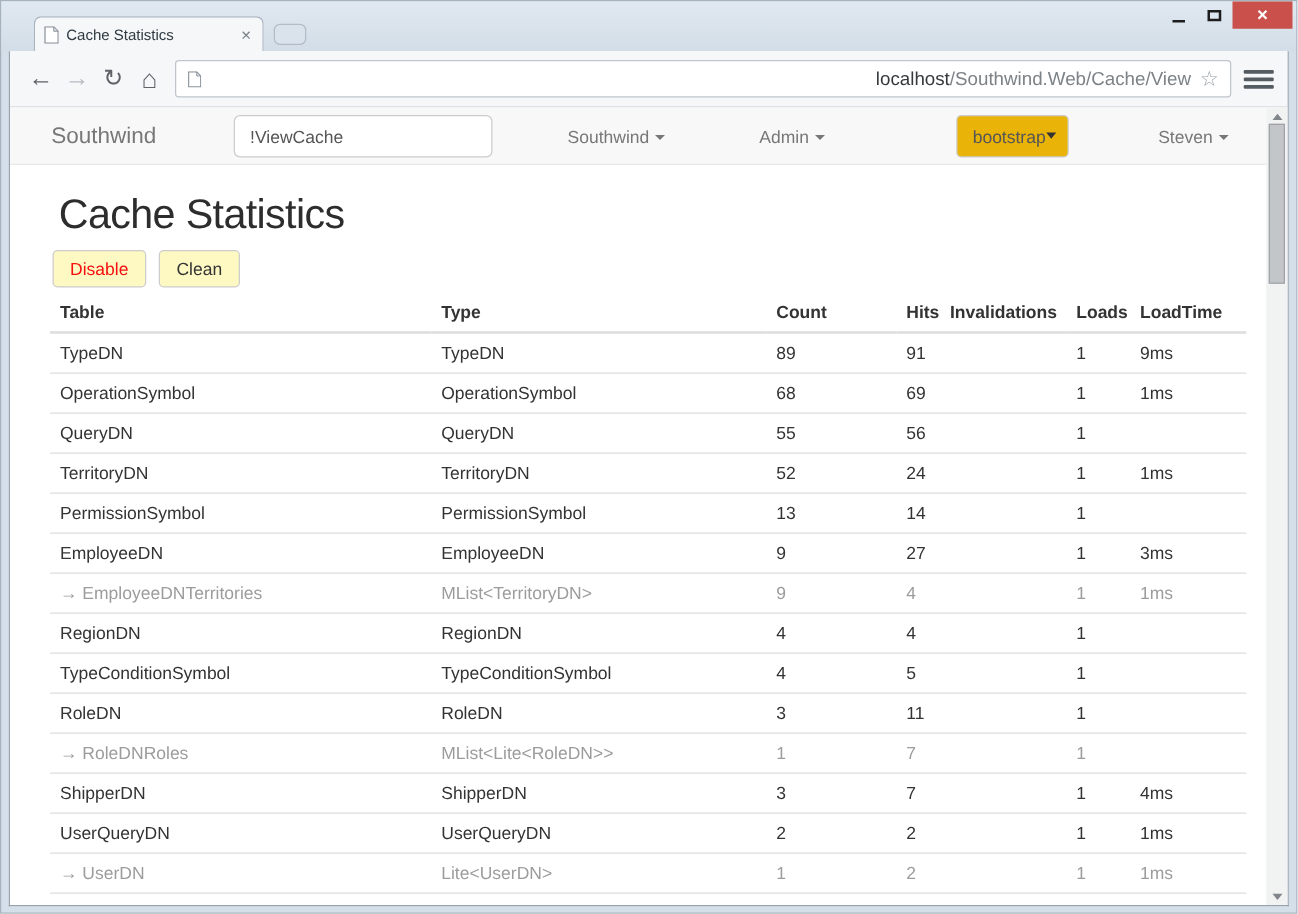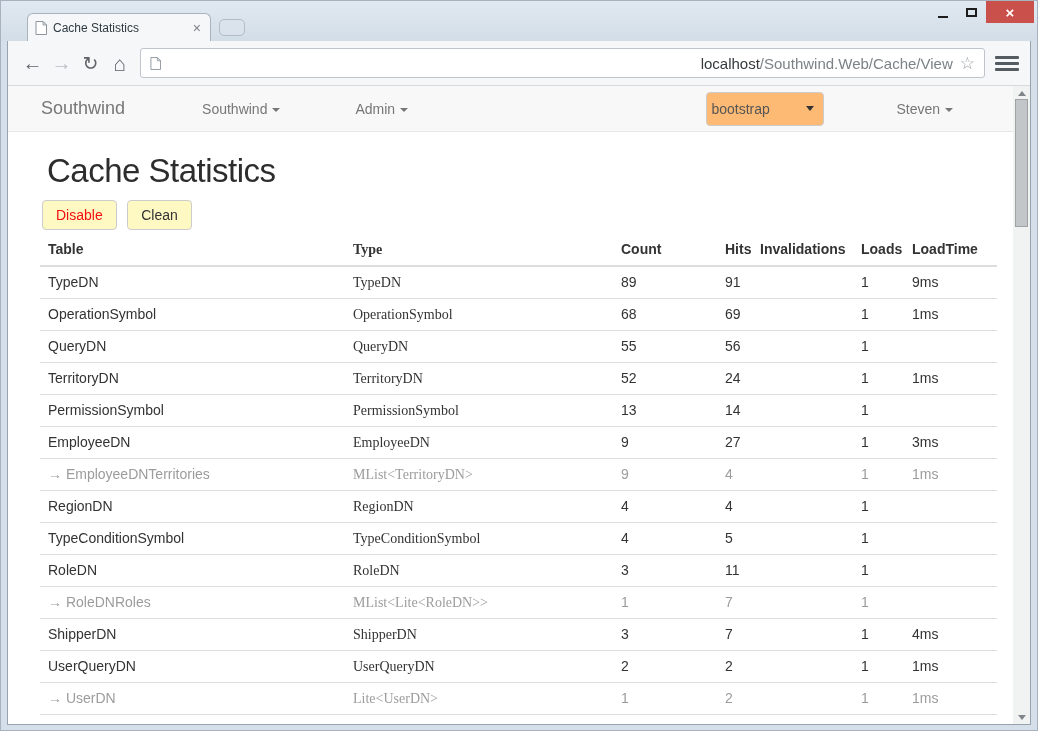--- a/index.html
+++ b/index.html
@@ -55,42 +55,42 @@
             display:flex; align-items:center; padding:0 45px 0 33px;gap:45px; }
   .brand { font-size:18px; color:#777; margin-right:17px; }
   .cmd-input { width:250px; height:34px; border:1px solid #ccc; border-radius:5px;
                padding:0 12px; font-size:14px; color:#555; background:#fff;
                font-family:"Liberation Sans", sans-serif; }
   .nav-link { font-size:14px; color:#777; padding:0 15px; display:flex; align-items:center; gap:5px; }
   .nav-link:first-of-type { margin-left:2px; }
   .caret { width:0; height:0; border-left:4px solid transparent; border-right:4px solid transparent;
            border-top:4px solid #777; margin-top:2px; }
   .nav-spacer { flex:1; }
-  .theme-select { width:118px; height:34px; background:#fdba74; border:1px solid #ccc; border-radius:4px;
+  .theme-select { width:118px; height:34px; background:#eab308; border:1px solid #ccc; border-radius:4px;
                   display:flex; align-items:center; justify-content:space-between;
-                  padding:0 9px 0 4px; font-size:14px; color:#555; margin-right:12px; }
+                  padding:0 9px 0 12px; font-size:14px; color:#555; margin-right:12px; }
   .select-caret { width:0; height:0; border-left:4px solid transparent; border-right:4px solid transparent;
                   border-top:5px solid #333; }
 
   .content { padding:0 0 0 32px; }
   .page-title { font-size:33px; line-height:38px; color:#2d2d2d; font-weight:normal;
                 margin:20px 0 0 7px; letter-spacing:-0.5px; }
   .btn-row { margin:10px 0 0 2px; }
   .btn { display:inline-block; padding:5px 13px; font-size:14px; line-height:18px;
          background:#fef9c3; border:1px solid #ccc; border-radius:4px; color:#333; margin-right:6px; }
   .btn-danger-text { color:#f50f0f; }
 
   table.cache { border-collapse:collapse; table-layout:fixed; width:957px; margin-top:4px; }
   table.cache th { text-align:left; font-size:14px; color:#333; padding:8px; line-height:15px;
                    border-bottom:2px solid #ddd; white-space:nowrap; }
   table.cache td { font-size:14px; color:#333; padding:8px; line-height:15px;
                    border-top:1px solid #ddd; white-space:nowrap; overflow:hidden; }
   table.cache tr.muted td { color:#9c9c9c; }
   table.cache th:nth-child(1), table.cache td:nth-child(1) { width:305px; }
-  table.cache th:nth-child(2), table.cache td:nth-child(2) { width:268px;font-family:Liberation Serif, serif; }
+  table.cache th:nth-child(2), table.cache td:nth-child(2) { width:268px; }
   table.cache th:nth-child(3), table.cache td:nth-child(3) { width:104px; }
   table.cache th:nth-child(4), table.cache td:nth-child(4) { width:35px; }
   table.cache th:nth-child(5), table.cache td:nth-child(5) { width:101px;margin-top:37px; }
   table.cache th:nth-child(6), table.cache td:nth-child(6) { width:51px; }
 
   
   .scrollbar { width:17px; flex:0 0 17px; background:#f1f2f2; position:relative; }
   .sb-arrow { position:absolute; left:0; width:17px; height:14px;
               display:flex; align-items:center; justify-content:center; }
   .sb-up { top:0; } .sb-down { bottom:0; }
@@ -149,20 +149,21 @@
           <span></span>
           <span></span>
         </div>
     </div>
 
     <div class="pagearea">
       <div class="page-main">
 
         <div class="navbar">
           <span class="brand">Southwind</span>
+          <input class="cmd-input" value="!ViewCache" style="">
           <span class="nav-link">
             <span>Southwind</span>
             <span class="caret"></span>
           </span>
           <span class="nav-link">
             <span>Admin</span>
             <span class="caret"></span>
           </span>
           <span class="nav-spacer"></span>
           <div class="theme-select">

